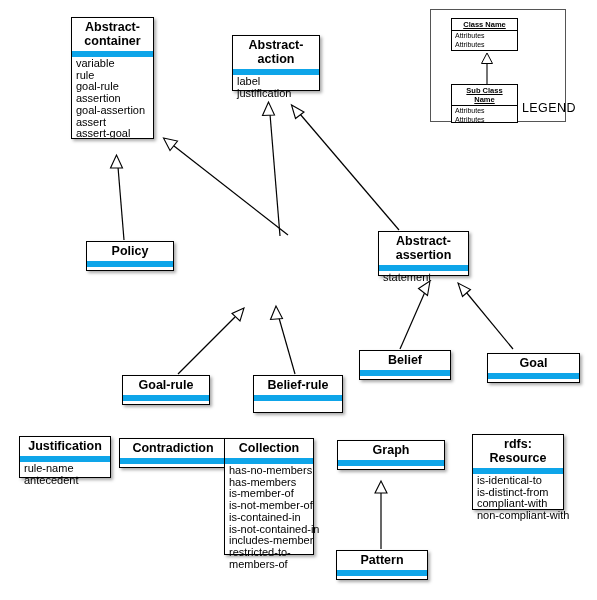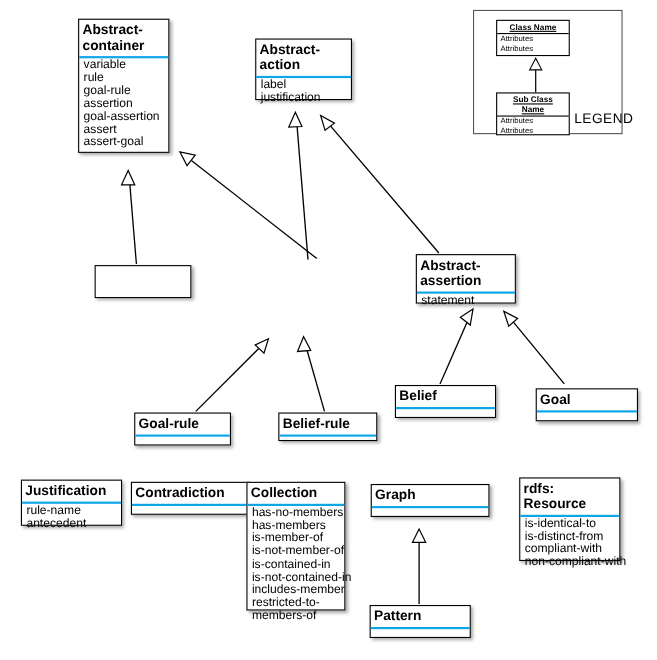--- a/index.html
+++ b/index.html
@@ -32,26 +32,27 @@
   .uml-class {
     position: absolute;
     box-sizing: border-box;
     background: #ffffff;
     border: 1px solid #000000;
     box-shadow: 2px 2px 3px rgba(0,0,0,0.34);
     z-index: 2;
   }
   .uml-name {
     box-sizing: border-box;
+    text-align: center;
     font-weight: bold;
     font-size: 12.5px;
     line-height: 14px;
     color: #000000;
     padding: 2px 3px 3px 3px;
-    border-bottom: 2px solid #0ea5e9;
+    border-bottom: 6px solid #0ea5e9;
     white-space: pre-line;
   }
   .uml-attrs {
     box-sizing: border-box;
     font-size: 11px;
     line-height: 11.7px;
     color: #000000;
     padding: 1px 3px 2px 4px;
     min-height: 12px;
   }
@@ -176,20 +177,21 @@
   <div class="uml-class" style="left:232px; top:35px; width:88px; height:56px;">
     <div class="uml-name">Abstract-
 action</div>
     <div class="uml-attrs">
       <div class="attr-row">label</div>
       <div class="attr-row">justification</div>
     </div>
   </div>
 
   <div class="uml-class" style="left:86px; top:241px; width:88px; height:30px;">
+    <div class="uml-name">Policy</div>
     <div class="uml-attrs empty-compartment"></div>
   </div>
 
 
   <div class="uml-class" style="left:378px; top:231px; width:91px; height:45px;">
     <div class="uml-name">Abstract-
 assertion</div>
     <div class="uml-attrs">
       <div class="attr-row">statement</div>
     </div>
@@ -203,21 +205,21 @@
   <div class="uml-class" style="left:487px; top:353px; width:93px; height:30px;">
     <div class="uml-name">Goal</div>
     <div class="uml-attrs empty-compartment"></div>
   </div>
 
   <div class="uml-class" style="left:122px; top:375px; width:88px; height:30px;">
     <div class="uml-name">Goal-rule</div>
     <div class="uml-attrs empty-compartment"></div>
   </div>
 
-  <div class="uml-class" style="left:253px; top:375px; width:90px; height:26px;">
+  <div class="uml-class" style="left:253px; top:375px; width:90px; height:38px;">
     <div class="uml-name">Belief-rule</div>
     <div class="uml-attrs empty-compartment"></div>
   </div>
 
   <div class="uml-class" style="left:19px; top:436px; width:92px; height:42px;">
     <div class="uml-name">Justification</div>
     <div class="uml-attrs">
       <div class="attr-row">rule-name</div>
       <div class="attr-row">antecedent</div>
     </div>

